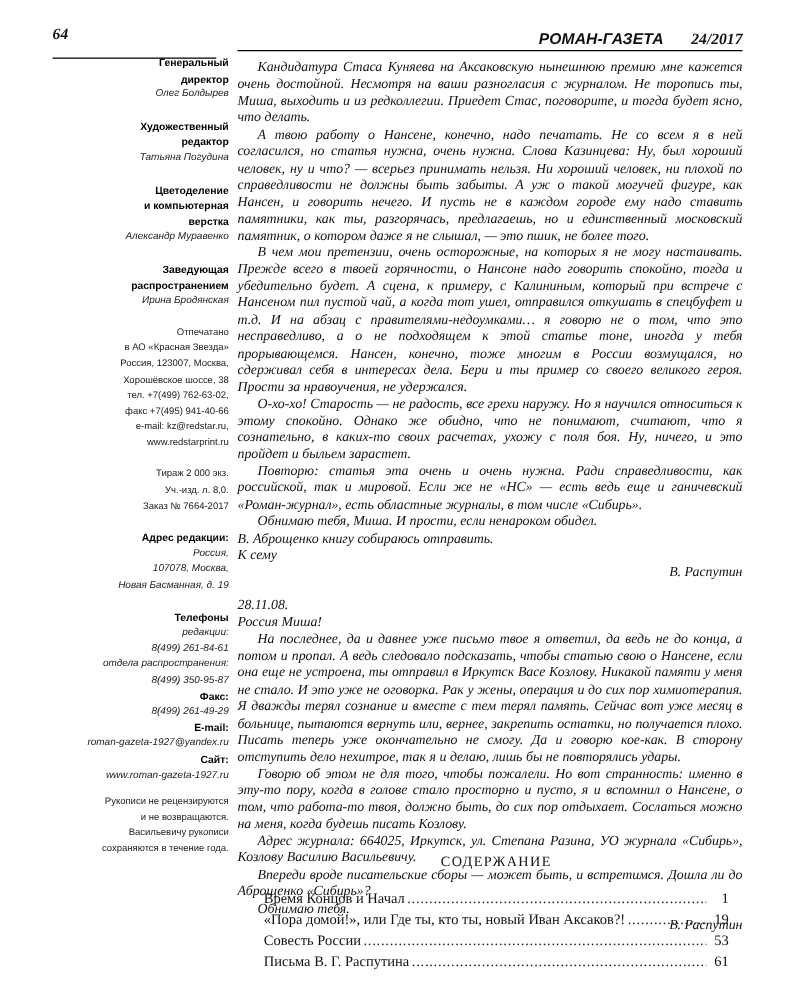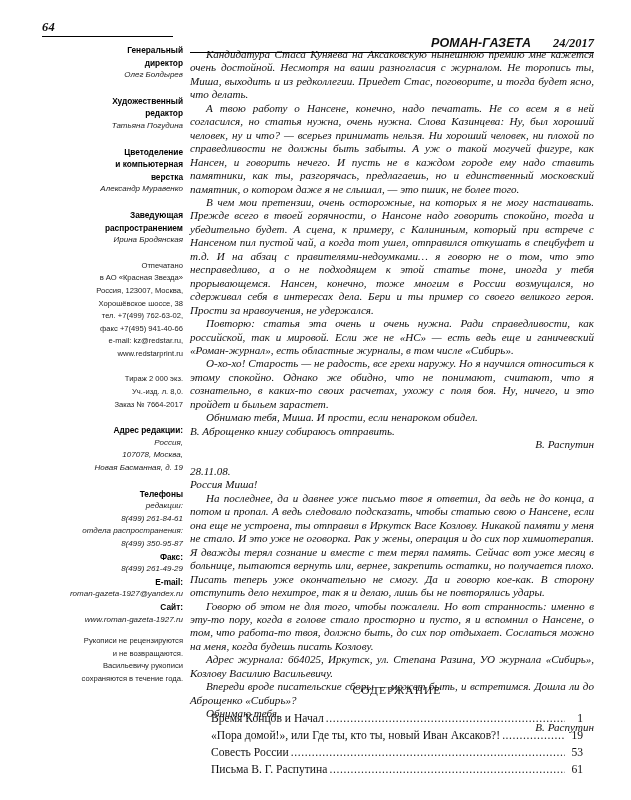--- a/index.html
+++ b/index.html
@@ -30,36 +30,36 @@
     top: 20px;
     width: 552px;
     height: 22px;
   }
   .hdr-left {
     position: absolute;
     left: 0;
     top: 0;
     width: 131px;
     border-bottom: 1.4px solid #000;
-    padding-bottom: 2px;
+    padding-bottom: 12px;
     box-sizing: border-box;
   }
   .hdr-folio {
     font-family: "Liberation Serif", serif;
     font-style: italic;
     font-weight: bold;
     font-size: 12.5px;
     line-height: 14px;
     letter-spacing: .2px;
     text-align: left;
   }
   .hdr-right {
     position: absolute;
     left: 148px;
-    top: 16px;
+    top: 4px;
     width: 404px;
     border-bottom: 1.4px solid #000;
     padding-bottom: 2px;
     box-sizing: border-box;
     display: flex;
     justify-content: flex-end;
     align-items: baseline;
     gap: 22px;
   }
   .hdr-title {
@@ -247,24 +247,25 @@
       <div class="sb-plain">Рукописи не рецензируются</div>
       <div class="sb-plain">и не возвращаются.</div>
       <div class="sb-plain">Васильевичу рукописи</div>
       <div class="sb-plain">сохраняются в течение года.</div>
     </div>
 
   <div class="main" id="main">
       <div class="body-p">Кандидатура Стаса Куняева на Аксаковскую нынешнюю премию мне кажется очень достойной. Несмотря на ваши разногласия с журналом. Не торопись ты, Миша, выходить и из редколлегии. Приедет Стас, поговорите, и тогда будет ясно, что делать.</div>
       <div class="body-p">А твою работу о Нансене, конечно, надо печатать. Не со всем я в ней согласился, но статья нужна, очень нужна. Слова Казинцева: Ну, был хороший человек, ну и что? — всерьез принимать нельзя. Ни хороший человек, ни плохой по справедливости не должны быть забыты. А уж о такой могучей фигуре, как Нансен, и говорить нечего. И пусть не в каждом городе ему надо ставить памятники, как ты, разгорячась, предлагаешь, но и единственный московский памятник, о котором даже я не слышал, — это пшик, не более того.</div>
       <div class="body-p">В чем мои претензии, очень осторожные, на которых я не могу настаивать. Прежде всего в твоей горячности, о Нансоне надо говорить спокойно, тогда и убедительно будет. А сцена, к примеру, с Калининым, который при встрече с Нансеном пил пустой чай, а когда тот ушел, отправился откушать в спецбуфет и т.д. И на абзац с правителями-недоумками… я говорю не о том, что это несправедливо, а о не подходящем к этой статье тоне, иногда у тебя прорывающемся. Нансен, конечно, тоже многим в России возмущался, но сдерживал себя в интересах дела. Бери и ты пример со своего великого героя. Прости за нравоучения, не удержался.</div>
+      <div class="body-p">О-хо-хо! Старость — не радость, все грехи наружу. Но я научился относиться к этому спокойно. Однако же обидно, что не понимают, считают, что я сознательно, в каких-то своих расчетах, ухожу с поля боя. Ну, ничего, и это пройдет и быльем зарастет.</div>
       <div class="body-p">Повторю: статья эта очень и очень нужна. Ради справедливости, как российской, так и мировой. Если же не «НС» — есть ведь еще и ганичевский «Роман-журнал», есть областные журналы, в том числе «Сибирь».</div>
-      <div class="body-p">О-хо-хо! Старость — не радость, все грехи наружу. Но я научился относиться к этому спокойно. Однако же обидно, что не понимают, считают, что я сознательно, в каких-то своих расчетах, ухожу с поля боя. Ну, ничего, и это пройдет и быльем зарастет.</div>
       <div class="body-p">Обнимаю тебя, Миша. И прости, если ненароком обидел.</div>
       <div class="body-p noind">В. Аброщенко книгу собираюсь отправить.</div>
+      <div class="body-p noind">К сему</div>
       <div class="sign">В. Распутин</div>
       <div class="spacer-line"></div>
       <div class="body-p noind">28.11.08.</div>
       <div class="body-p noind">Россия Миша!</div>
       <div class="body-p">На последнее, да и давнее уже письмо твое я ответил, да ведь не до конца, а потом и пропал. А ведь следовало подсказать, чтобы статью свою о Нансене, если она еще не устроена, ты отправил в Иркутск Васе Козлову. Никакой памяти у меня не стало. И это уже не оговорка. Рак у жены, операция и до сих пор химиотерапия. Я дважды терял сознание и вместе с тем терял память. Сейчас вот уже месяц в больнице, пытаются вернуть или, вернее, закрепить остатки, но получается плохо. Писать теперь уже окончательно не смогу. Да и говорю кое-как. В сторону отступить дело нехитрое, так я и делаю, лишь бы не повторялись удары.</div>
       <div class="body-p">Говорю об этом не для того, чтобы пожалели. Но вот странность: именно в эту-то пору, когда в голове стало просторно и пусто, я и вспомнил о Нансене, о том, что работа-то твоя, должно быть, до сих пор отдыхает. Сослаться можно на меня, когда будешь писать Козлову.</div>
       <div class="body-p">Адрес журнала: 664025, Иркутск, ул. Степана Разина, УО журнала «Сибирь», Козлову Василию Васильевичу.</div>
       <div class="body-p">Впереди вроде писательские сборы — может быть, и встретимся. Дошла ли до Аброщенко «Сибирь»?</div>
       <div class="body-p">Обнимаю тебя.</div>
       <div class="sign">В. Распутин</div>

